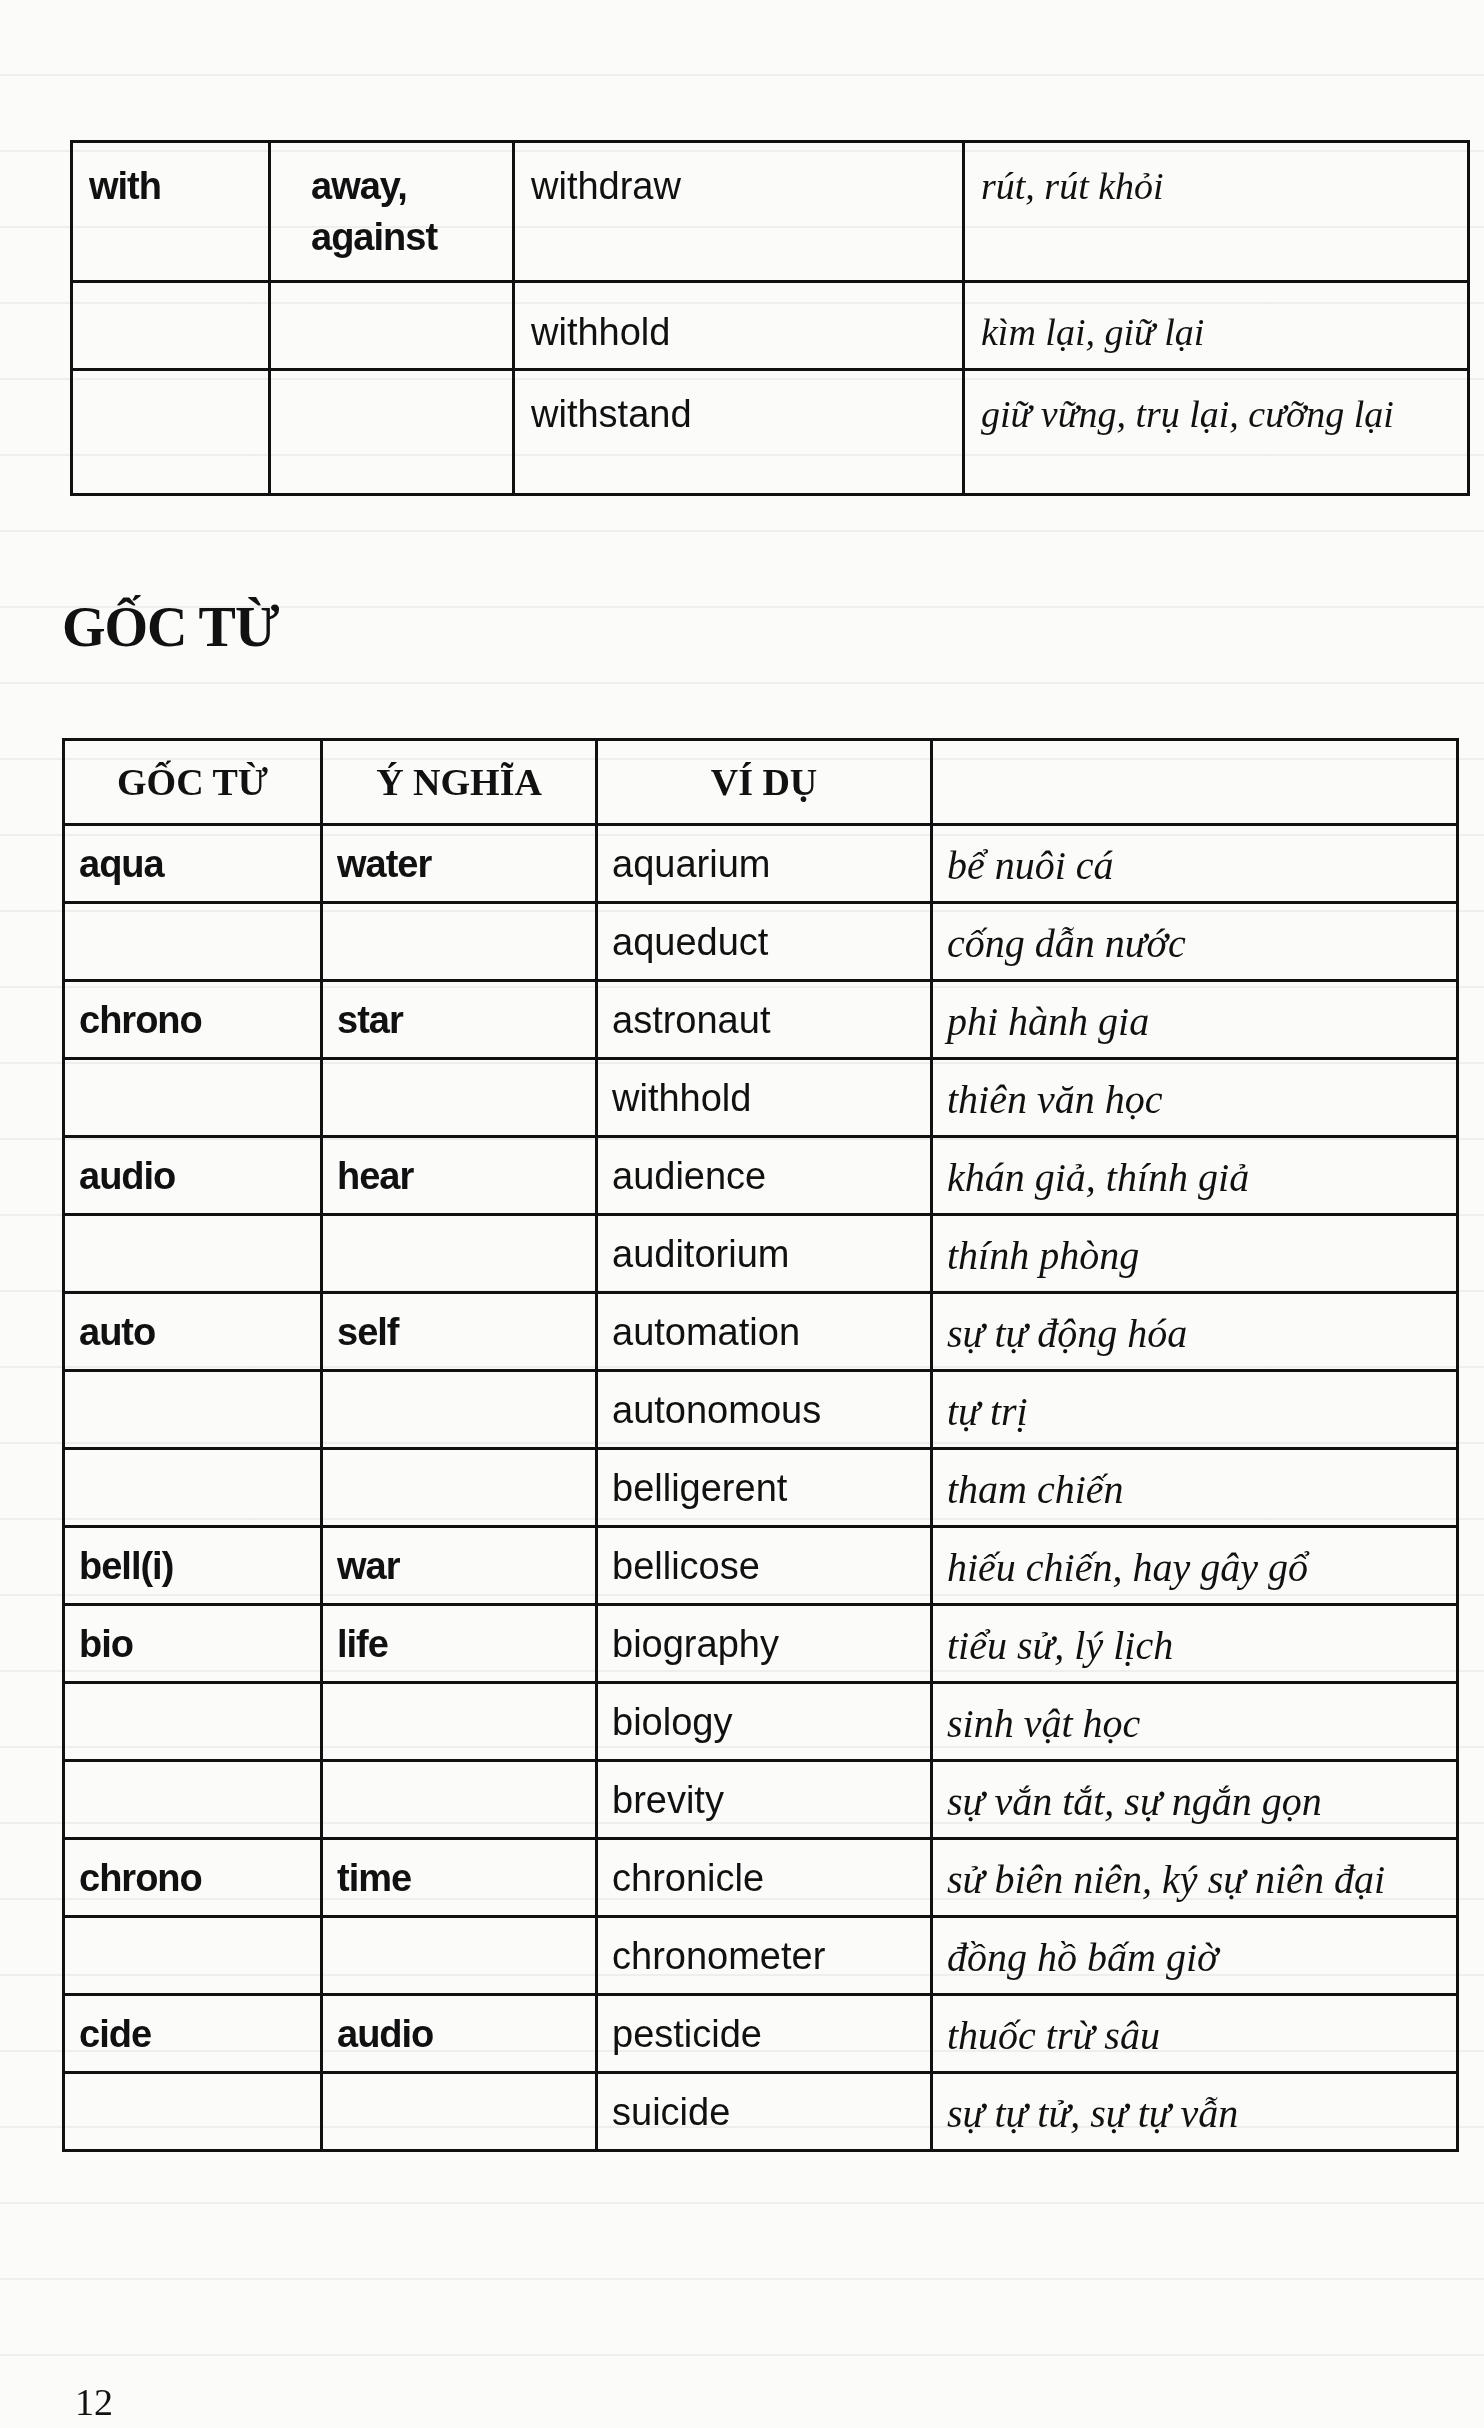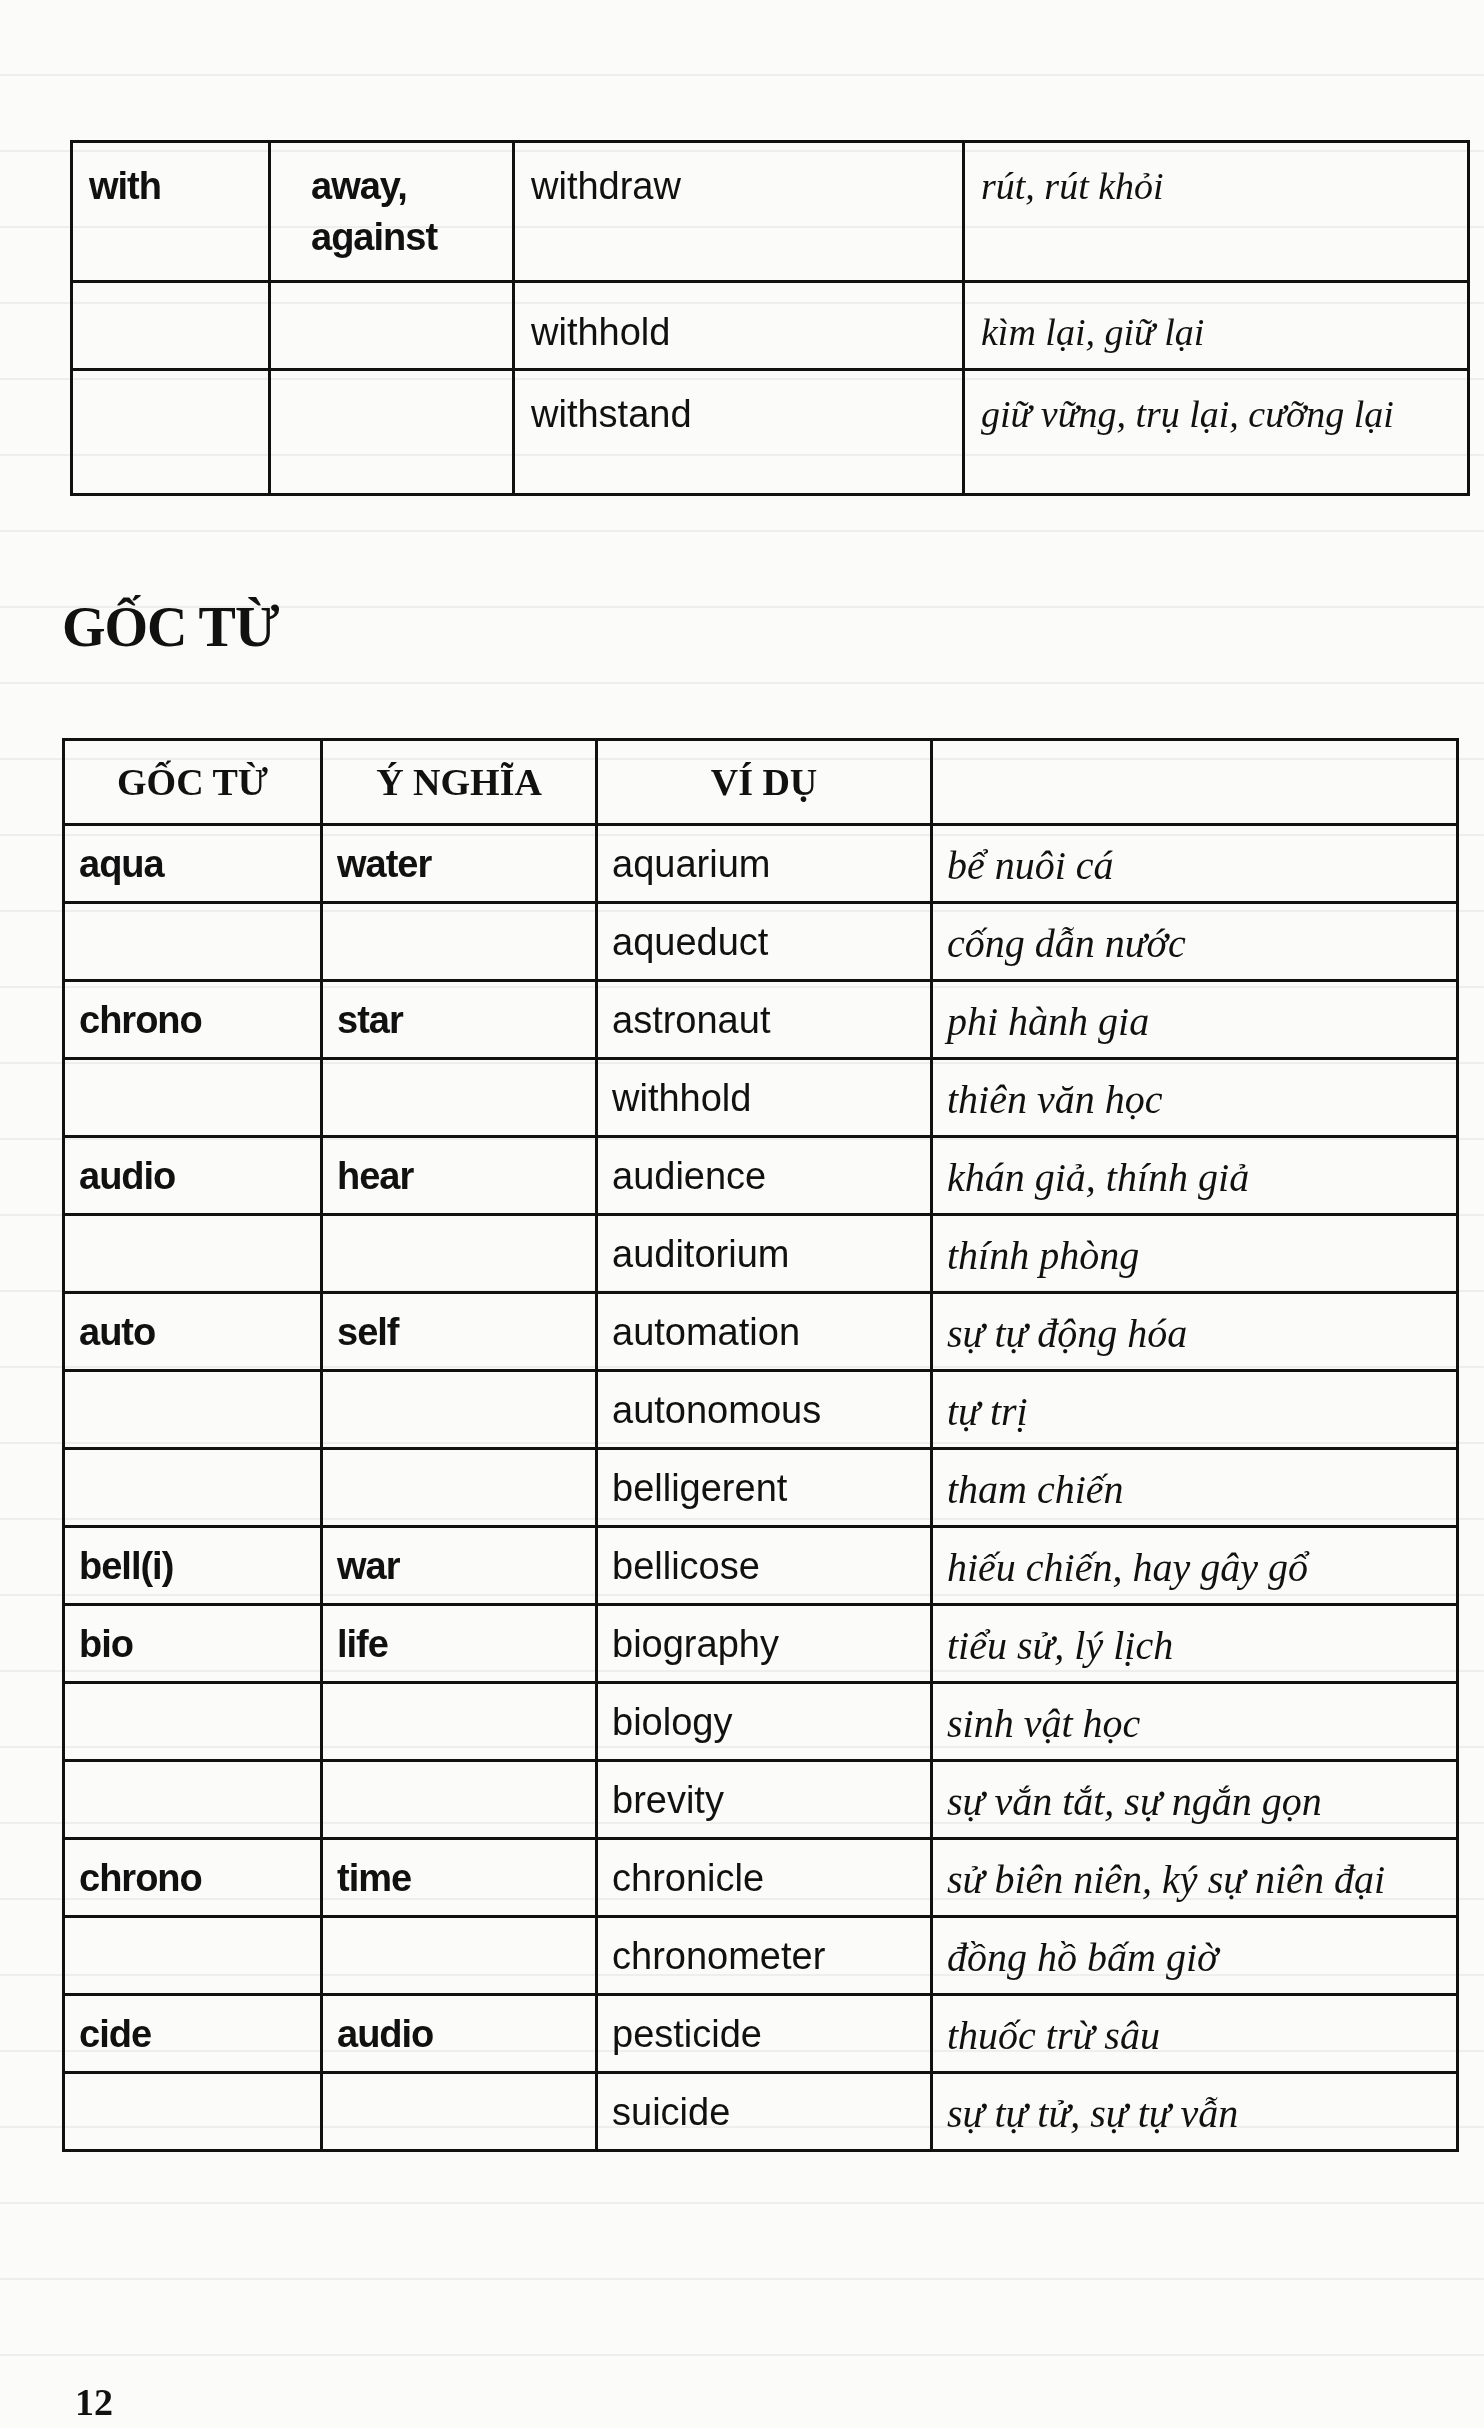--- a/index.html
+++ b/index.html
@@ -29,21 +29,21 @@
     }
     .main-table { left: 62px; top: 738px; width: 1394px; }
     .main-table th {
       font-family: "Liberation Serif", serif; font-weight: bold; font-size: 38px;
       height: 82px; vertical-align: middle; text-align: center;
     }
     .main-table td { font-size: 38px; padding: 14px 14px 8px 14px; height: 53px; line-height: 1.3; }
     .main-table td.vn { font-size: 40px; }
     .page-num {
       position: absolute; left: 75px; top: 2380px;
-      font-family: "Liberation Serif", serif; font-weight: bold; font-size: 38px;
+      font-family: "Liberation Serif", serif; font-weight: normal; font-size: 38px;
     }
   </style>
 </head>
 <body>
 
 <div class="bleed"></div>
 
 <table class="top-table">
   <colgroup>
       <col style="width:198px">

